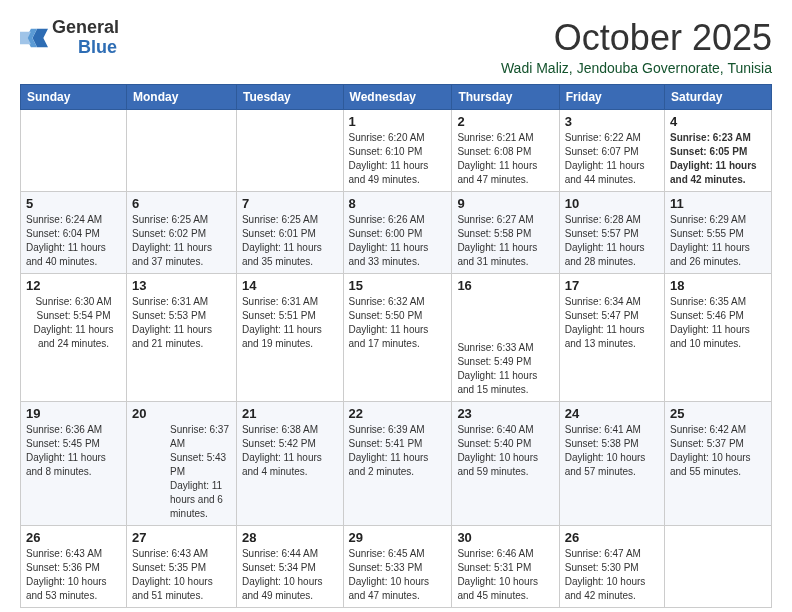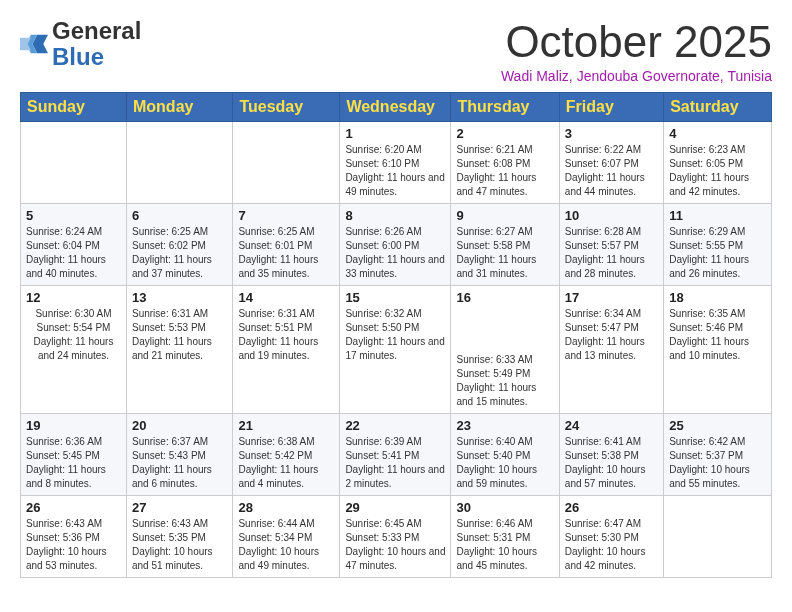--- a/index.html
+++ b/index.html
@@ -21,55 +21,55 @@
       align-items: flex-start;
       justify-content: space-between;
       margin-bottom: 8px;
     }
     .logo {
       display: flex;
       align-items: center;
       gap: 4px;
     }
     .logo-text {
-      font-size: 24px;
+      font-size: 18px;
       font-weight: bold;
       line-height: 1.1;
     }
     .logo-general { color: #333; }
-    .logo-blue { color: #2e6db4; }
+    .logo-blue { color: #2e6db4; margin-left: 26px; }
     .logo-icon {
       width: 28px;
       height: 28px;
     }
     .title-block {
       text-align: right;
     }
     .calendar-title {
-      font-size: 44px;
+      font-size: 36px;
       color: #333;
       font-weight: 300;
       line-height: 1.1;
     }
     .calendar-subtitle {
       font-size: 14px;
-      color: #a21caf;
+      color: #14532d;
       margin-top: 2px;
     }
     .calendar-table {
       width: 100%;
       border-collapse: collapse;
       font-size: 10.5px;
     }
     .calendar-table thead th {
       background-color: #3a6bb5;
-      color: #fde047;
+      color: #ffffff;
       text-align: left;
       padding: 5px 6px;
-      font-size: 16px;
+      font-size: 12px;
       font-weight: bold;
       border: 1px solid #2e5a9a;
     }
     .calendar-table tbody td {
       border: 1px solid #ccc;
       vertical-align: top;
       padding: 4px 5px;
       width: 113px;
       min-height: 70px;
       height: 80px;
@@ -146,21 +146,21 @@
 Daylight: 11 hours and 47 minutes.</div>
           </td>
           <td>
             <span class="day-number">3</span>
             <div class="day-info" style="white-space: pre-line;">Sunrise: 6:22 AM
 Sunset: 6:07 PM
 Daylight: 11 hours and 44 minutes.</div>
           </td>
           <td>
             <span class="day-number">4</span>
-            <div class="day-info" style="white-space: pre-line;">Sunrise: 6:23 AM
+            <div class="day-info" style="white-space: pre-line; font-weight: bold;">Sunrise: 6:23 AM
 Sunset: 6:05 PM
 Daylight: 11 hours and 42 minutes.</div>
           </td>
         </tr>
         <tr>
           <td>
             <span class="day-number">5</span>
             <div class="day-info" style="white-space: pre-line;">Sunrise: 6:24 AM
 Sunset: 6:04 PM
 Daylight: 11 hours and 40 minutes.</div>
@@ -248,21 +248,21 @@
         </tr>
         <tr>
           <td>
             <span class="day-number">19</span>
             <div class="day-info" style="white-space: pre-line;">Sunrise: 6:36 AM
 Sunset: 5:45 PM
 Daylight: 11 hours and 8 minutes.</div>
           </td>
           <td>
             <span class="day-number">20</span>
-            <div class="day-info" style="white-space: pre-line;">Sunrise: 6:37 AM
+            <div class="day-info" style="white-space: pre-line; margin-left: 38px;">Sunrise: 6:37 AM
 Sunset: 5:43 PM
 Daylight: 11 hours and 6 minutes.</div>
           </td>
           <td>
             <span class="day-number">21</span>
             <div class="day-info" style="white-space: pre-line;">Sunrise: 6:38 AM
 Sunset: 5:42 PM
 Daylight: 11 hours and 4 minutes.</div>
           </td>
           <td>

